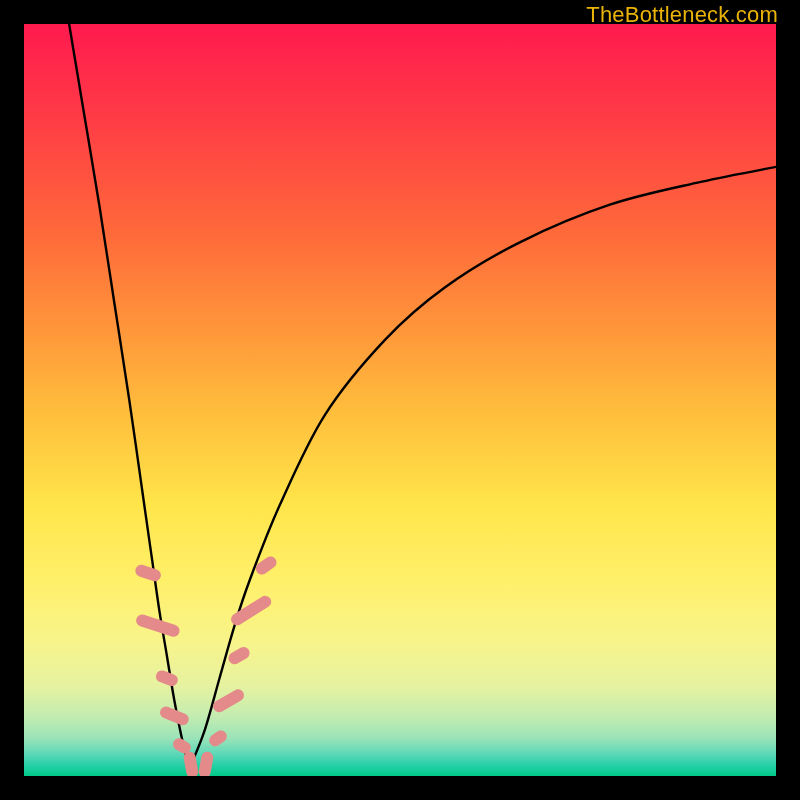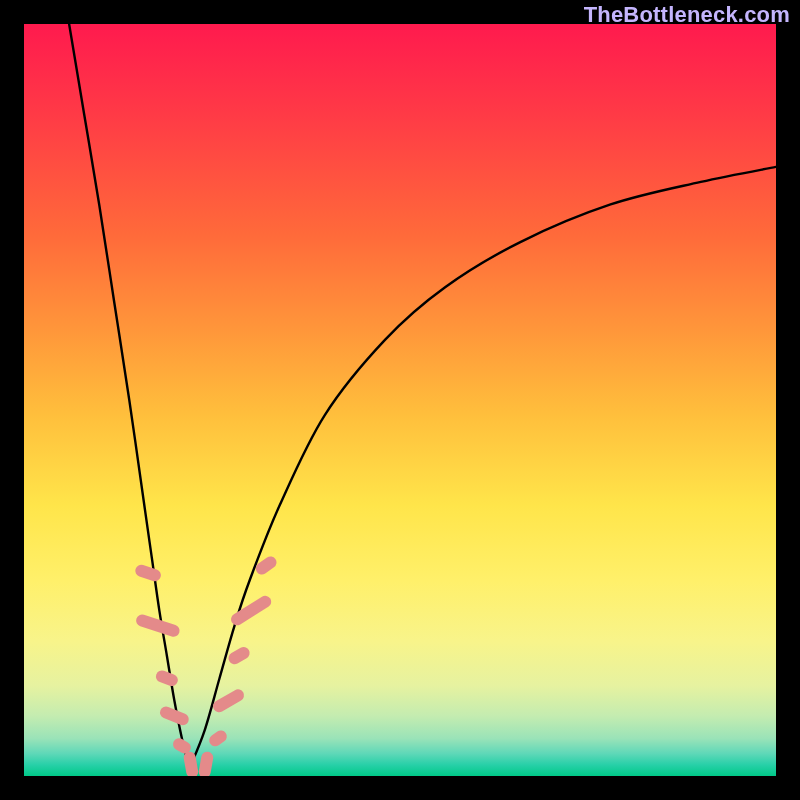--- a/index.html
+++ b/index.html
@@ -43,25 +43,25 @@
       #c4ecb0 92%,
       #9ae3b8 95%,
       #5fd8b8 97%,
       #28d0a8 98.5%,
       #00c988 100%
     );
   }
   .watermark {
     position: absolute;
     top: 2px;
-    right: 10px;
-    color: #c4b5fd;
+    right: 22px;
+    color: #eab308;
     font-size: 22px;
     letter-spacing: 0.2px;
-    font-weight: 700;
+    font-weight: 400;
     user-select: none;
   }
   svg.curves {
     position: absolute;
     inset: 0;
     width: 100%;
     height: 100%;
   }
   .curve {
     fill: none;

